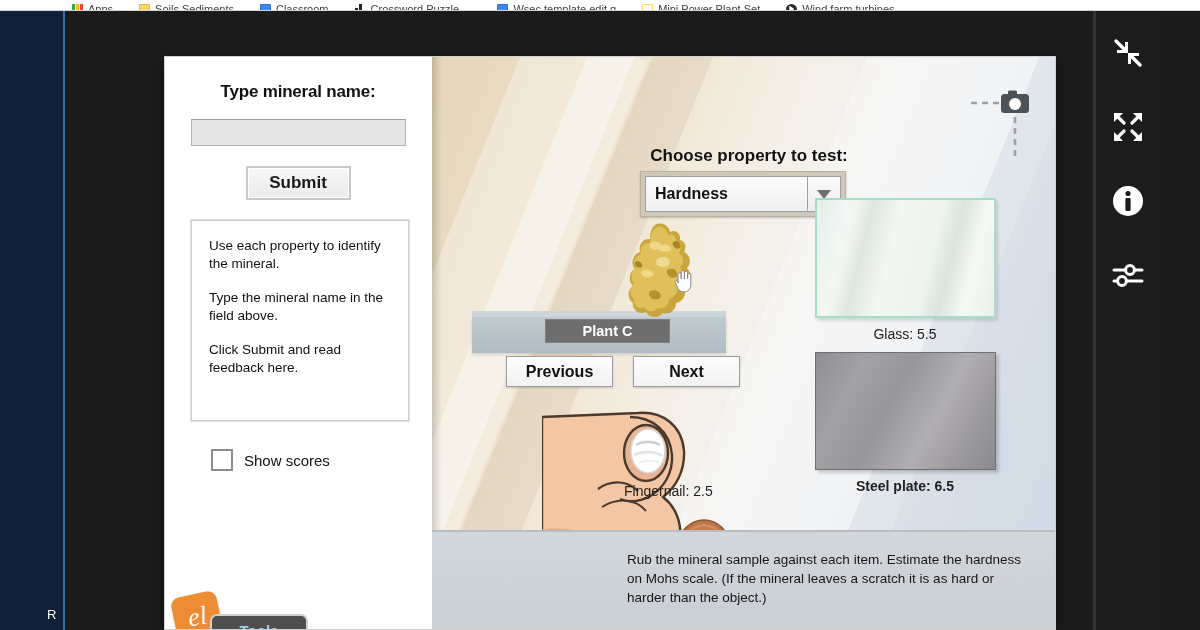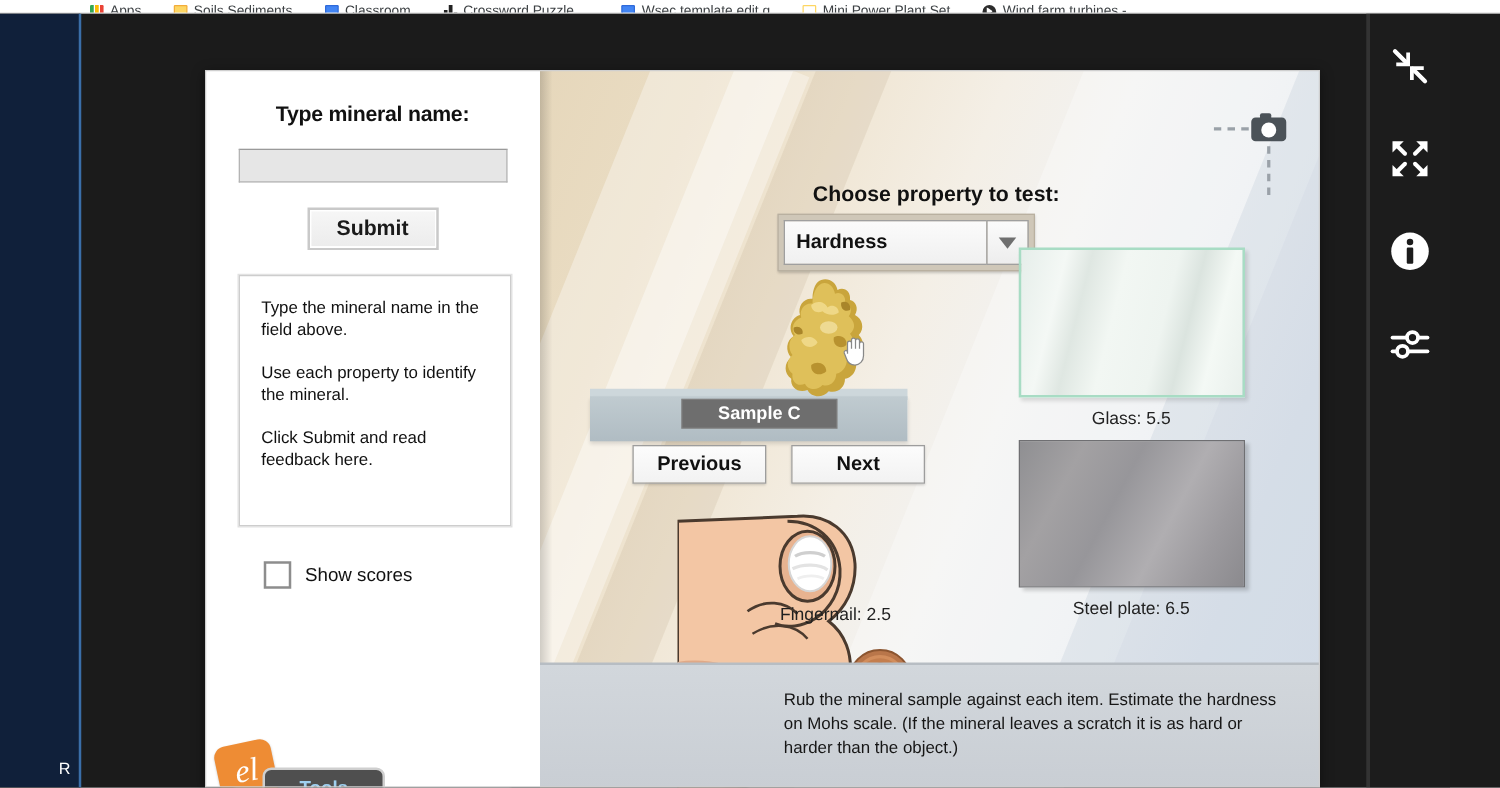--- a/index.html
+++ b/index.html
@@ -184,21 +184,21 @@
     position:absolute;left:0;top:0;width:10px;height:100%;
     background:linear-gradient(90deg,rgba(0,0,0,.16),rgba(0,0,0,0));
   }
 
   
   #property-label{
     position:absolute;left:317px;top:90px;transform:translateX(-50%);
     font-size:17px;font-weight:bold;color:#111;white-space:nowrap;
   }
   #property-select-wrap{
-    position:absolute;left:293px;top:115px;transform:translateX(-50%);
+    position:absolute;left:311px;top:115px;transform:translateX(-50%);
     width:206px;height:46px;
     background:#cfc7b8;border:1px solid #b9b0a0;box-sizing:border-box;
     padding:4px;
     box-shadow:0 1px 2px rgba(0,0,0,.2);
   }
   #property-select{
     width:100%;height:100%;display:flex;align-items:stretch;
   }
   #property-select-value{
     flex:1 1 auto;background:linear-gradient(#fbfbfb,#f0f0f0);
@@ -266,21 +266,21 @@
   #steel-tile{
     position:absolute;left:383px;top:296px;width:181px;height:118px;
     background:linear-gradient(118deg,#8f8f92 0%,#a3a1a3 22%,#97969a 42%,
       #b0aeb1 64%,#9c9a9e 82%,#8b8a8e 100%);
     border:1px solid #6f6f72;
     box-shadow:3px 3px 3px rgba(0,0,0,.18);
     box-sizing:border-box;
   }
   #steel-caption{
     position:absolute;left:473px;top:422px;transform:translateX(-50%);
-    font-size:14px;color:#222;white-space:nowrap;
+    font-size:14px;color:#222;white-space:nowrap;font-weight:bold;
   }
 
   
   #hand{position:absolute;left:110px;top:355px;width:240px;height:220px;}
   #fingernail-caption{
     position:absolute;left:192px;top:427px;font-size:14px;color:#1f1f1f;white-space:nowrap;
   }
   #penny{position:absolute;left:246px;top:463px;width:52px;height:52px;}
   #penny-caption{
     position:absolute;left:303px;top:479px;font-size:14px;color:#1f1f1f;white-space:nowrap;
@@ -404,22 +404,22 @@
 <div id="gizmo-window">
 
   <div id="control-panel">
     <h1 id="panel-title">Type mineral name:</h1>
 
     <input id="mineral-name-input" type="text" placeholder="" style="">
 
     <button id="submit-button">Submit</button>
 
     <div id="feedback-box">
+      <p>Use each property to identify the mineral.</p>
       <p>Type the mineral name in the field above.</p>
-      <p>Use each property to identify the mineral.</p>
       <p>Click Submit and read feedback here.</p>
     </div>
 
     <div id="show-scores-row">
       <span id="show-scores-checkbox"></span>
       <span id="show-scores-label">Show scores</span>
     </div>
 
     <div id="gizmo-brand">
       <span>el</span>
@@ -453,21 +453,21 @@
           <line x1="44" y1="30" x2="44" y2="72"></line>
         </g>
         <rect x="30" y="7" width="28" height="19" rx="3.5" fill="#4b5258"></rect>
         <rect x="37" y="3.5" width="9" height="5" rx="1.6" fill="#4b5258"></rect>
         <circle cx="44" cy="17" r="6" fill="#ffffff"></circle>
       </svg>
     </div>
 
     <div id="pedestal-top"></div>
     <div id="pedestal"></div>
-    <div id="sample-label">Sample C</div>
+    <div id="sample-label">Plant C</div>
 
     <div id="mineral-sample">
       <svg width="72" height="100" viewBox="0 0 72 100" aria-hidden="true">
         <path d="M30 2 C36 0 42 4 43 10 C48 7 54 11 53 18 C58 19 60 25 57 30
                  C63 33 65 41 60 46 C66 52 64 62 57 65 C60 72 56 80 49 81
                  C49 88 43 93 36 91 C31 97 22 96 19 90 C12 93 5 88 6 81
                  C0 77 0 68 6 64 C1 59 2 50 8 47 C3 41 6 32 13 30
                  C11 23 16 16 23 17 C23 9 26 3 30 2 Z" fill="#c9a53c"></path>
         <path d="M30 5 C35 3 40 7 41 13 C45 11 50 14 49 20 C54 22 55 27 52 31
                  C57 35 58 41 53 45 C58 51 56 59 50 62 C52 69 48 76 42 77

